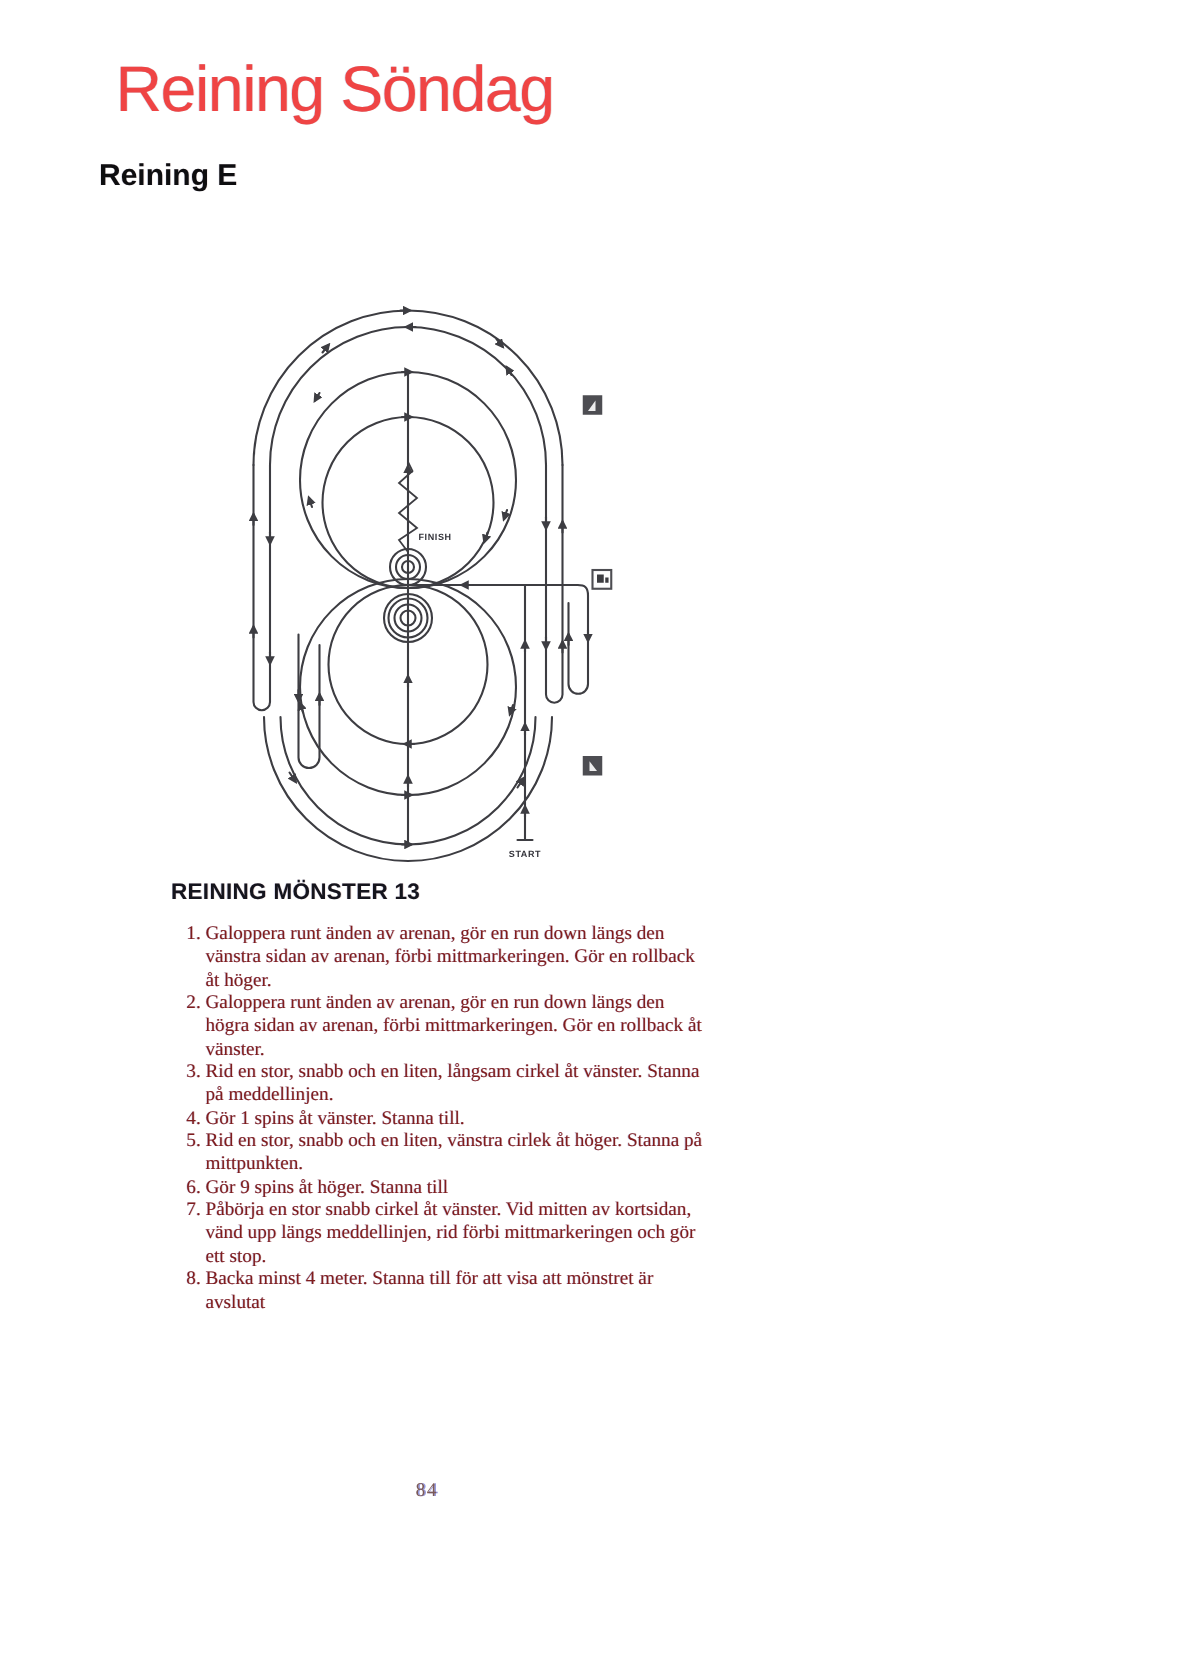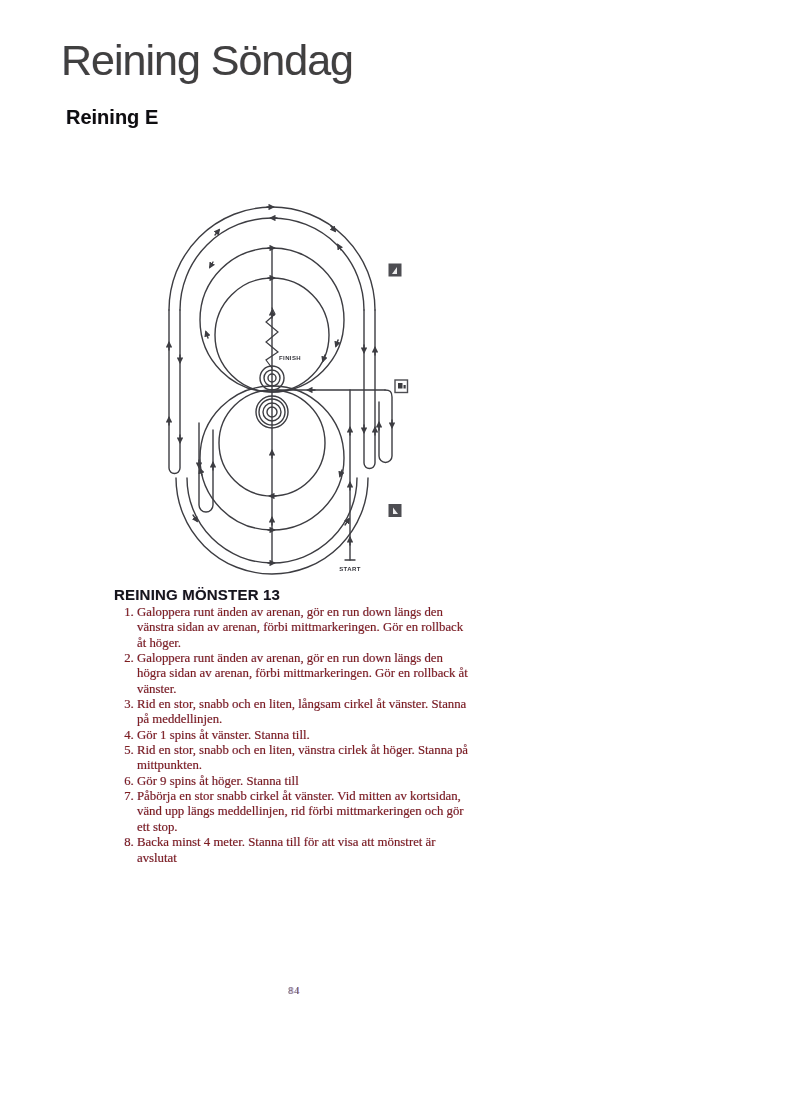--- a/index.html
+++ b/index.html
@@ -1,51 +1,51 @@
 <!DOCTYPE html>
 <html><head>
 <meta charset="utf-8">
 <style>
   html,body{margin:0;padding:0;background:#ffffff;}
   .page{
     position:relative;width:800px;height:1111px;background:#ffffff;overflow:hidden;
     font-family:"Liberation Sans",sans-serif;color:#111;
   }
   .title{
-    position:absolute;left:61px;top:36px;margin:0;
-    font-size:43px;font-weight:400;letter-spacing:-1px;color:#404040;
+    position:absolute;left:77px;top:36px;margin:0;
+    font-size:43px;font-weight:400;letter-spacing:-1px;color:#ef4444;
     text-shadow:0.5px 0 0 rgba(150,60,40,.18), -0.5px 0 0 rgba(40,50,150,.18);
   }
   .subtitle{
     position:absolute;left:66px;top:106px;margin:0;
     font-size:20px;font-weight:700;color:#0e0e10;
     text-shadow:0.4px 0 0 rgba(150,60,40,.18), -0.4px 0 0 rgba(40,50,150,.18);
   }
   .diagram{
     position:absolute;left:155px;top:190px;width:260px;height:392px;margin:0;
   }
   .diagram svg{filter:blur(.3px);}
   .patt{
     position:absolute;left:114px;top:586px;width:356px;
   }
   .patt h3{
-    margin:0 0 2px 0;font-size:15px;font-weight:700;color:#15151d;
+    margin:0 0 12px 0;font-size:15px;font-weight:700;color:#15151d;
     font-family:"Liberation Sans",sans-serif;letter-spacing:.2px;
     text-shadow:0.4px 0 0 rgba(150,60,40,.22), -0.4px 0 0 rgba(40,50,150,.22);
   }
   .patt ol{
     margin:0;padding:0 0 0 23px;
     font-family:"Liberation Serif",serif;font-size:12.8px;line-height:1.2;
     color:#7f1d1d;width:338px;
     text-shadow:0.4px 0 0 rgba(150,50,50,.28), -0.4px 0 0 rgba(50,50,160,.28);
   }
   .patt ol li{margin:0;padding:0;}
   .pagenum{
-    position:absolute;left:288px;top:985px;
-    font-size:10px;color:#7c5a58;letter-spacing:1px;filter:blur(.4px);
+    position:absolute;left:277px;top:985px;
+    font-size:13px;color:#7c5a58;letter-spacing:1px;filter:blur(.4px);
     text-shadow:1px 0 0 rgba(60,70,200,.55);
     font-family:"Liberation Serif",serif;
   }
 </style>
 </head>
 <body>
 
 <div class="page">
 
   <h1 class="title">Reining Söndag</h1>

